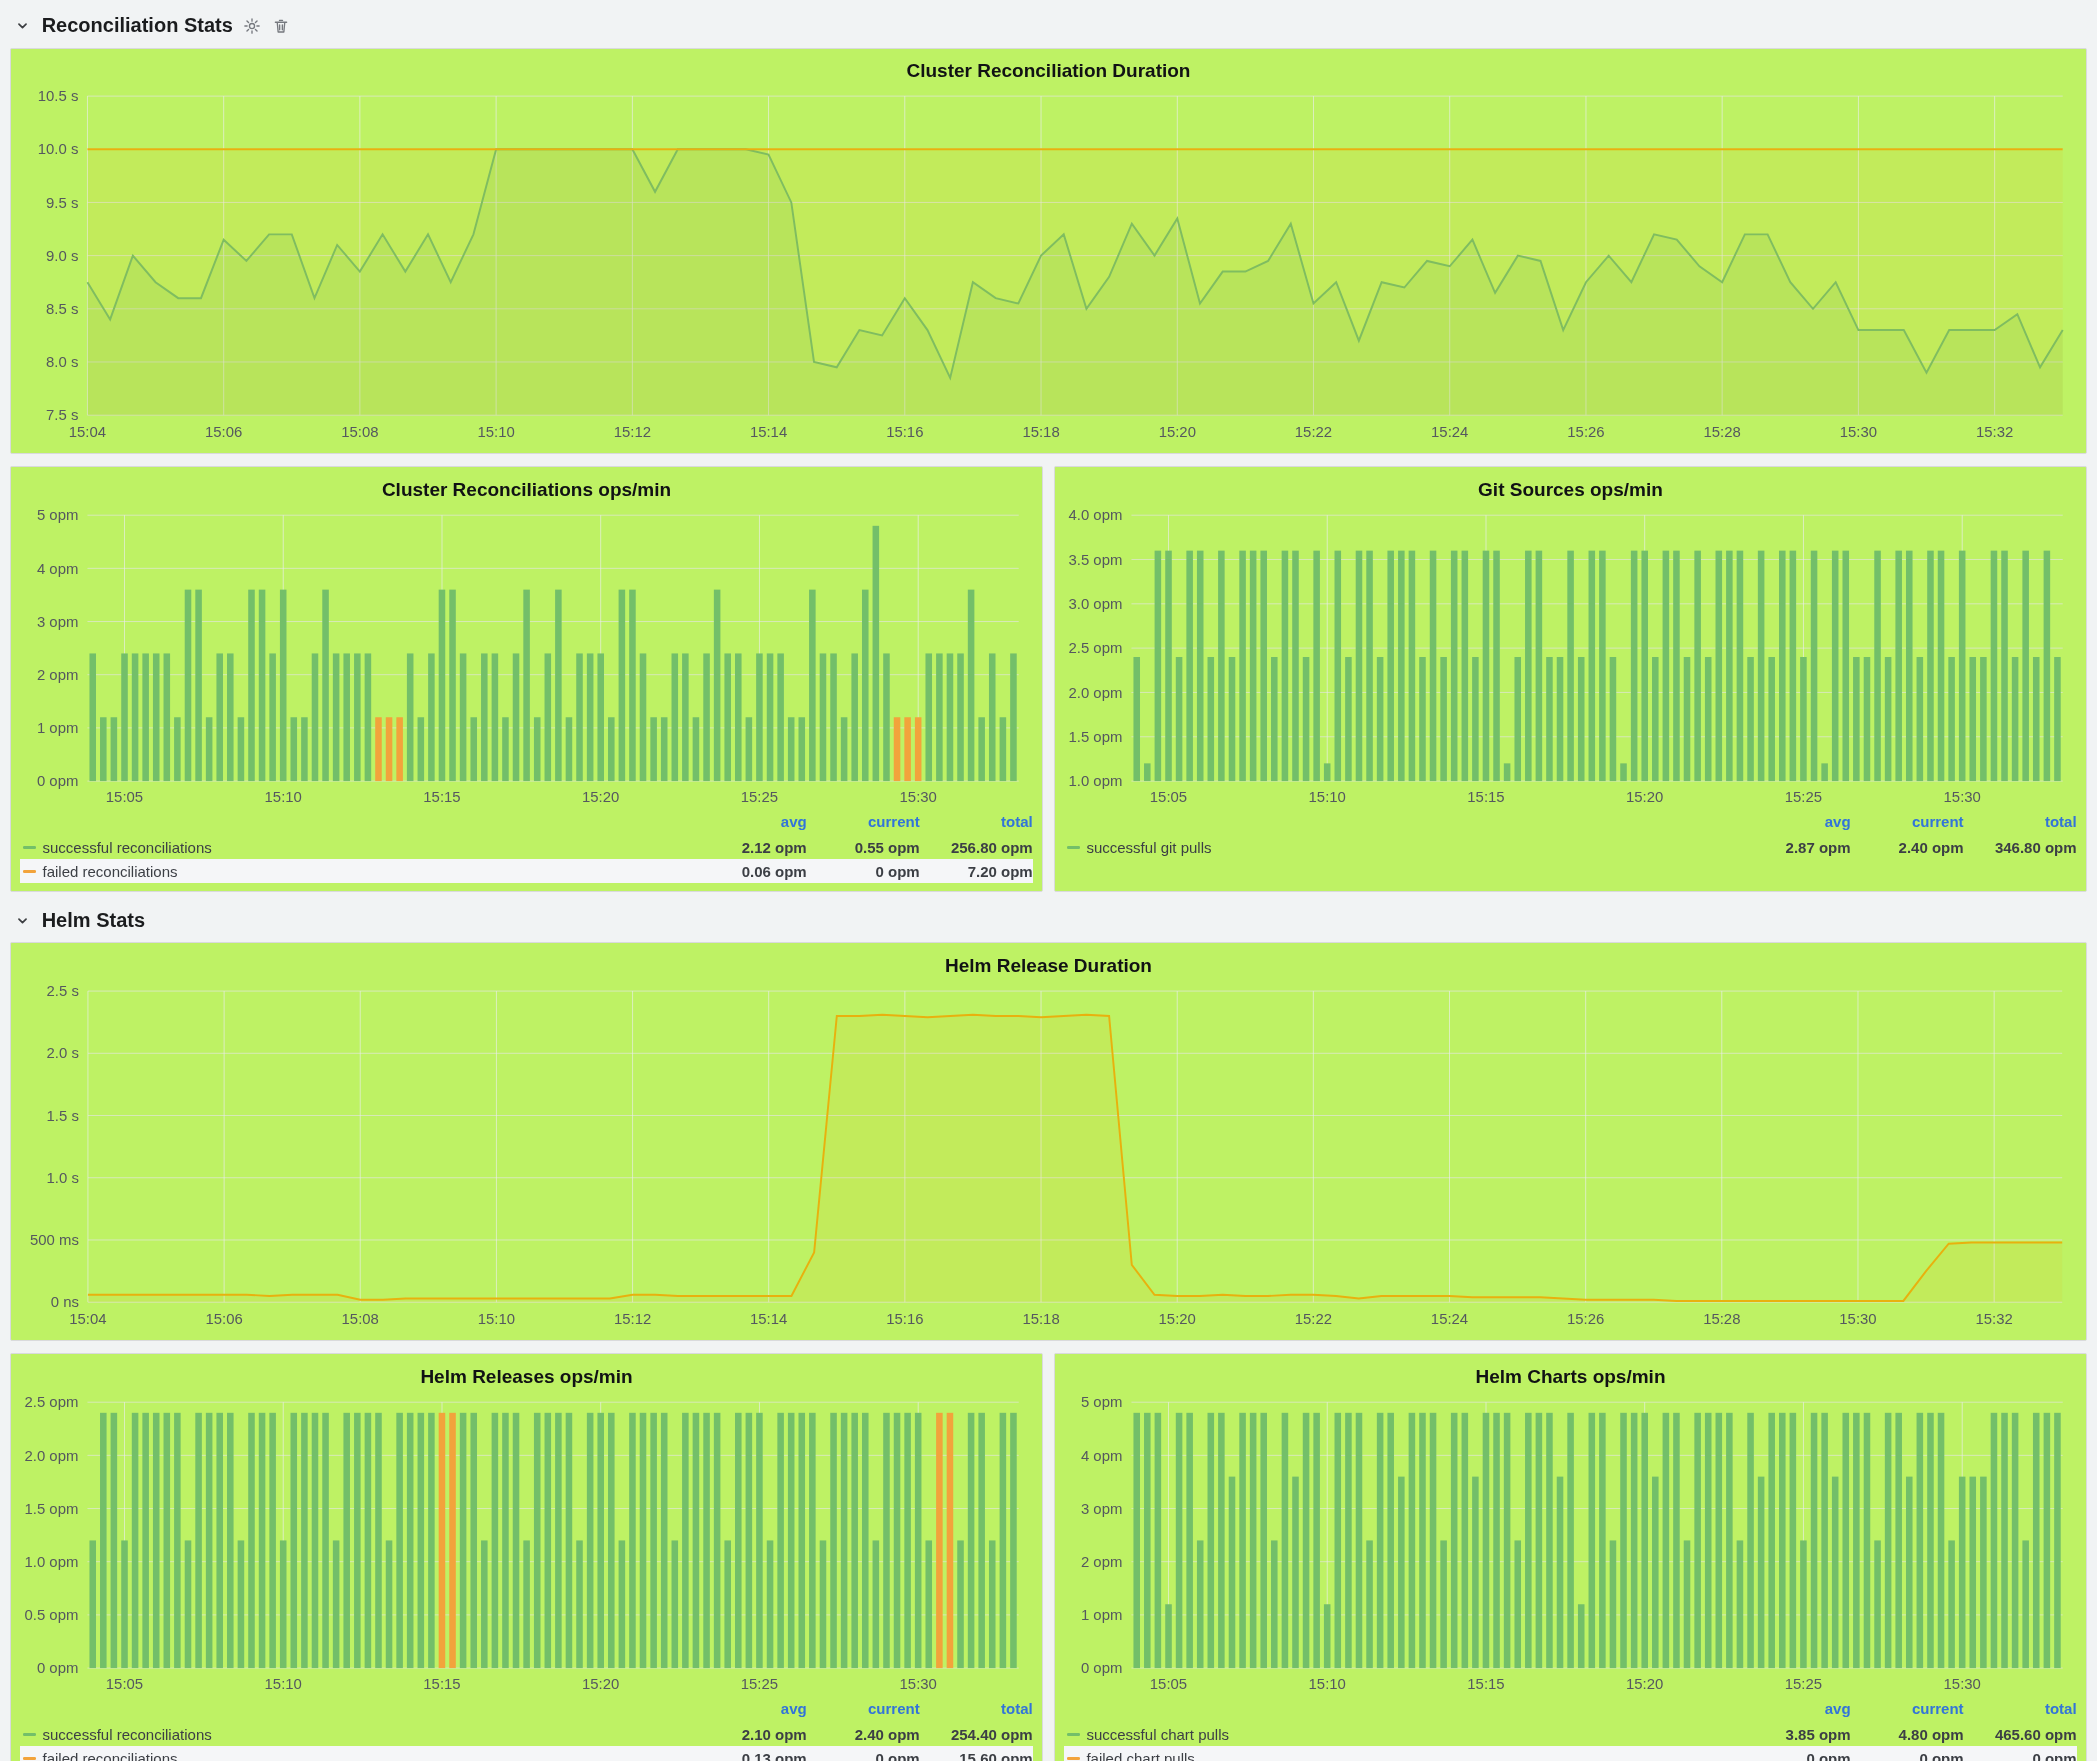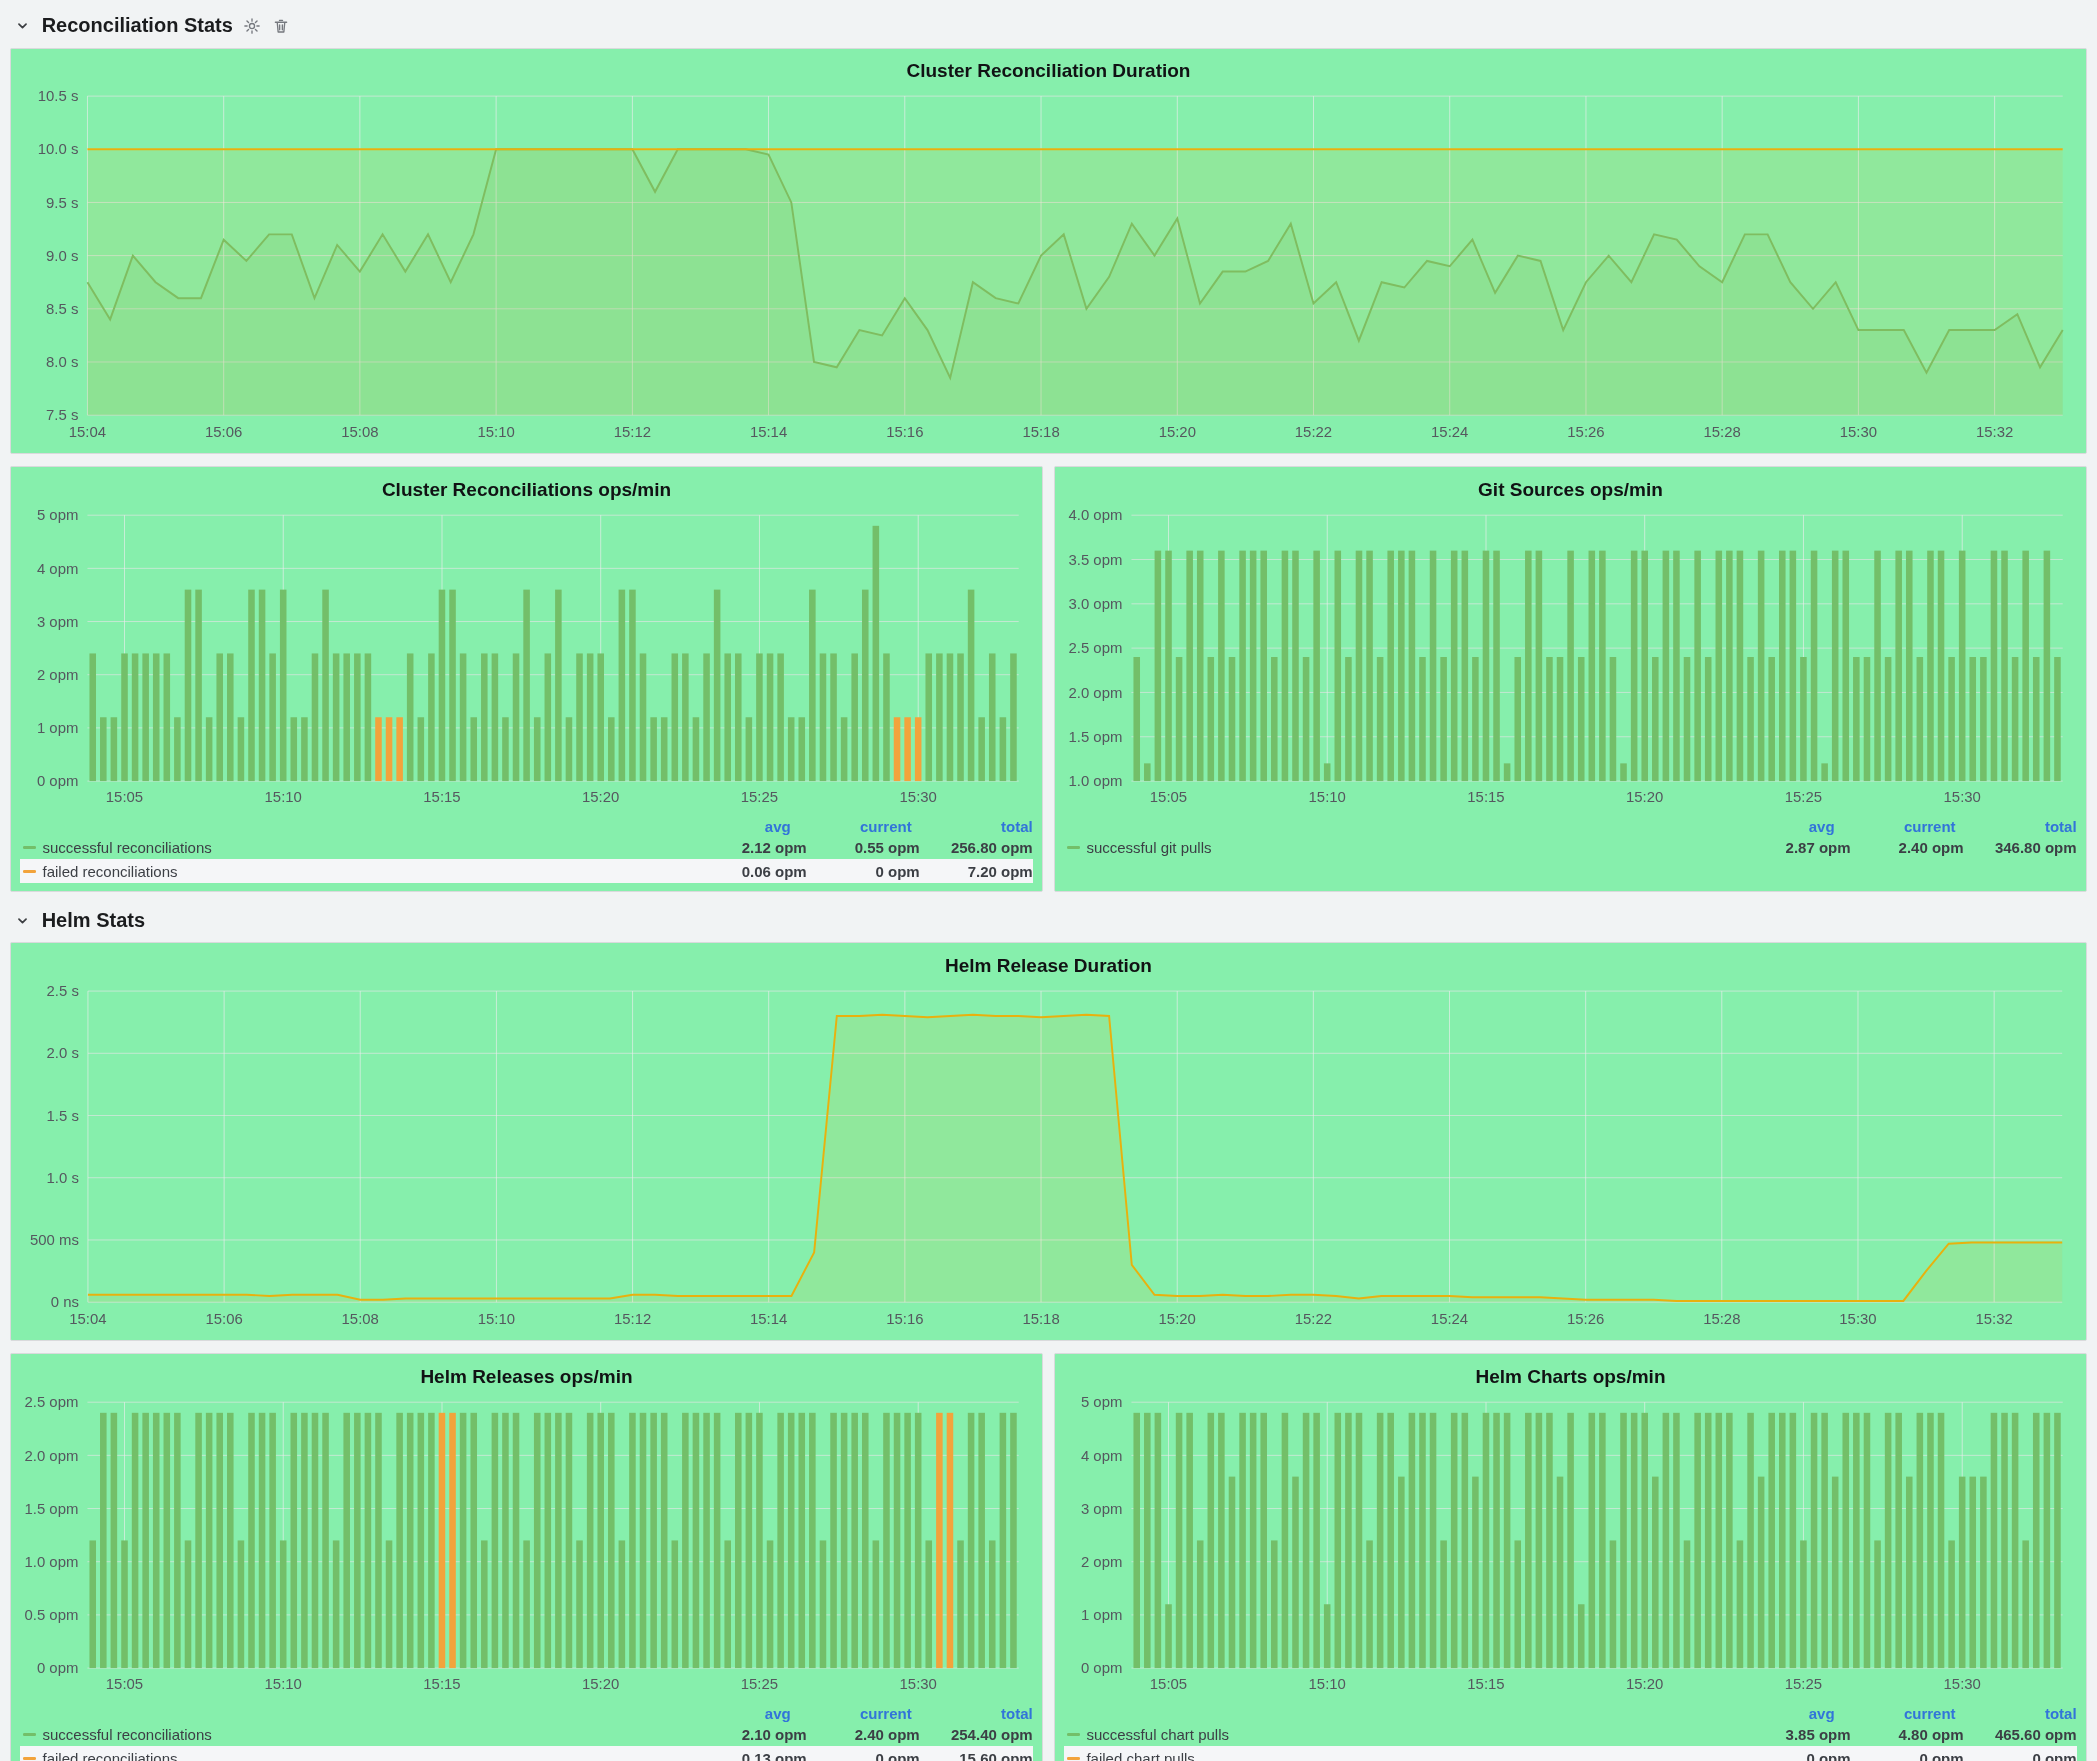--- a/index.html
+++ b/index.html
@@ -13,39 +13,39 @@
   }
   .section-header{
     display:flex; align-items:center; gap:10.4px;
     padding: 5.2px 3.9px 10.4px;
     text-align: center;
   }
   .section-title{ font-size:20px; font-weight:700; color:#1b1c1e; cursor:pointer;}
   svg.ico{ width:18px; height:18px; stroke:#75787e; fill:none; stroke-width:1.8; stroke-linecap:round; stroke-linejoin:round; cursor:pointer;}
   svg.chev{ width:17px; height:17px; stroke:#3c3e42; stroke-width:2.4;}
   .panel{
-    background:#86efac;
+    background:#bef264;
     border:0.6px solid #d9dadc;
     border-radius:1.9px;
     padding:6.5px 9px 7.8px;
     margin-bottom:11.7px;
   }
   .row{ display:flex; gap:11.7px; margin-bottom:11.7px; }
   .row .panel{ flex:1; min-width:0; margin-bottom:0; }
   .panel-title{
     text-align:center; font-size:19px; font-weight:600;
     color:#111214; padding:5.2px 0 5.2px; cursor:pointer;
   }
   .plot{ width:100%; }
   .plot-xl{ height:358px; }
   .plot-lg{ height:350px; }
   .plot-md{ height:305px; }
   .plot svg text{ font-family:"Liberation Sans", sans-serif; font-size:23px; fill:#55585f; }
   .legend{ margin-top:2.6px; font-size:15px; }
-  .legend-header{ display:flex; align-items:flex-end; height:22px;gap:8px; }
+  .legend-header{ display:flex; align-items:flex-start; height:22px; }
   .legend-name-spacer, .legend-spacer{ flex:1; }
   .legend-col{ width:113px; text-align:right; color:#3274d9; font-weight:700; cursor:pointer; }
   .legend-row{ display:flex; align-items:center; height:24px; }
   .legend-row:nth-of-type(odd){ background:#f5f6f8; }
   .legend-dash{ display:inline-block; width:13px; height:2.6px; border-radius:1.3px; margin:0 6.5px 0 2.6px; }
   .legend-name{ color:#3c3f45; cursor:pointer; }
   .legend-val{ width:113px; text-align:right; color:#3c3f45;font-weight:bold; }
 </style>
 </head>
 <body>

